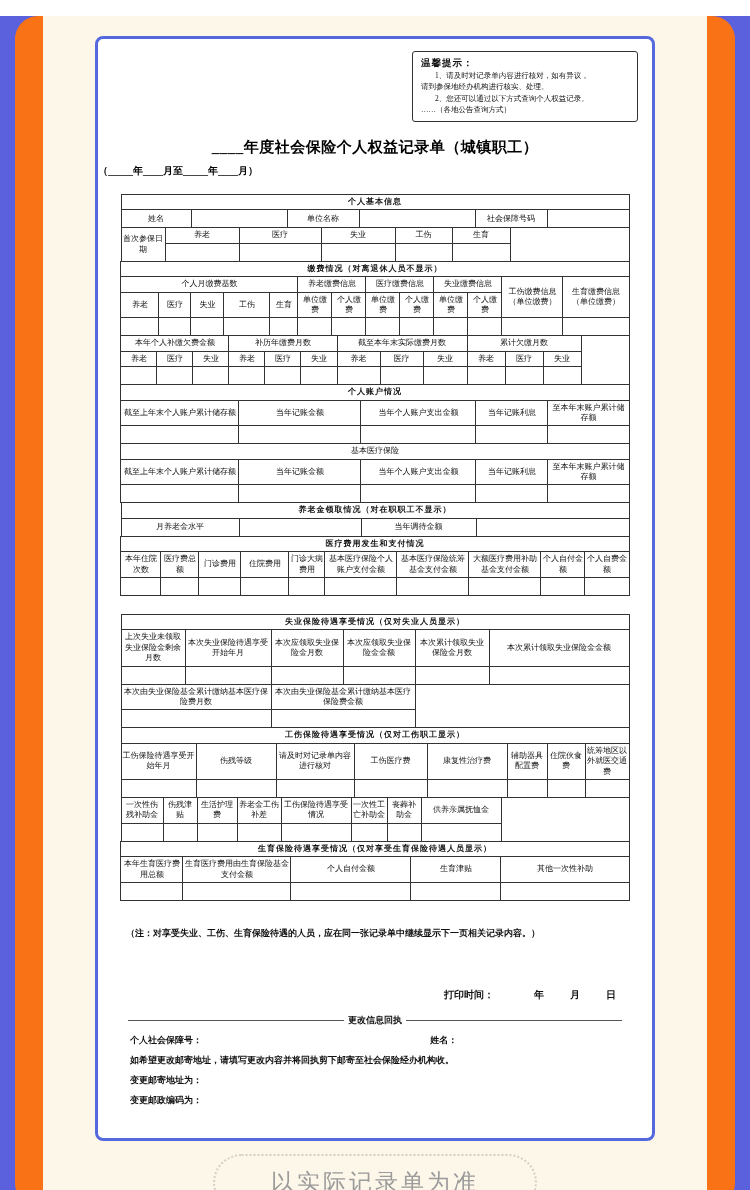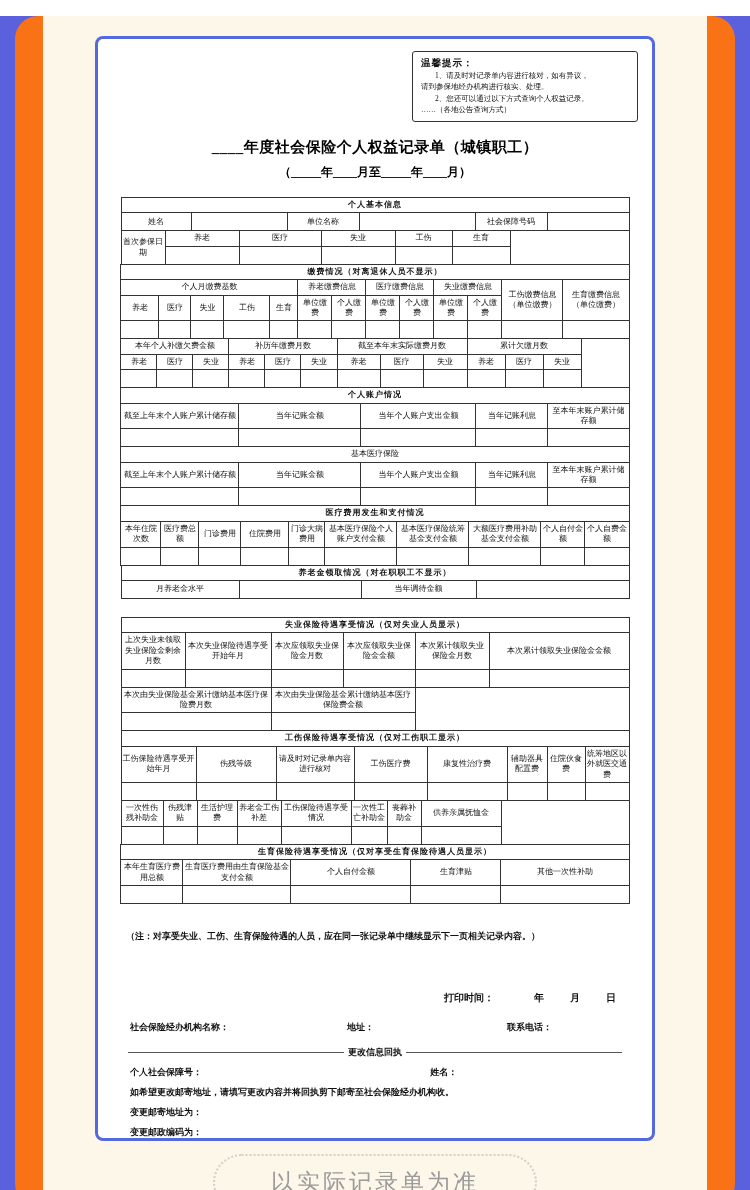--- a/index.html
+++ b/index.html
@@ -11,21 +11,21 @@
     border:3px solid #5569de;border-radius:8px;box-sizing:border-box;overflow:hidden;}
   
   .notice{width:208px;margin:12px 14px 0 auto;border:1px solid #333;border-radius:3px;
     padding:5px 8px 6px 8px;color:#111;}
   .notice-title{font-weight:bold;font-size:9.5px;letter-spacing:1px;}
   .nl{font-size:7.5px;line-height:1.5;}
   .nl.ind{text-indent:14px;}
   
   .doc-title{text-align:center;font-weight:bold;font-size:15px;letter-spacing:.5px;
     margin-top:16px;color:#000;}
-  .doc-subtitle{text-align:center;font-weight:bold;font-size:12px;margin-top:7px;color:#000;}
+  .doc-subtitle{font-weight:bold;font-size:10px;margin-top:7px;color:#000;}
   
   .tables{margin-top:16px;}
   .tables.t2{margin-top:18px;}
   table.t{border-collapse:collapse;table-layout:fixed;width:508px;margin:-1px auto 0;}
   .tables table.t:first-child{margin-top:0;}
   table.t td{border:1px solid #333;font-size:8px;line-height:1.3;text-align:center;
     vertical-align:middle;padding:2px 1px;color:#111;word-break:break-all;}
   td.sec{font-weight:bold;font-size:9.5px;letter-spacing:1px;padding:3px 1px;}
   td.sub{font-size:8.5px;padding:2px 1px;}
   td.bk{height:13px;}
@@ -280,20 +280,40 @@
                   <td class="bk"></td>
                   <td class="bk"></td>
                   <td class="bk"></td>
                   <td class="bk"></td>
                 </tr>
       </tbody>
             </table>
 
       <table class="t">
         <colgroup>
+                <col style="width:118px">
+                <col style="width:122px">
+                <col style="width:115px">
+                <col style="width:153px">
+              </colgroup>
+        <tbody>
+                <tr>
+                  <td colspan="4" class="sec">养老金领取情况（对在职职工不显示）</td>
+                </tr>
+        <tr>
+          <td>月养老金水平</td>
+          <td class="bk"></td>
+          <td>当年调待金额</td>
+          <td class="bk"></td>
+        </tr>
+      </tbody>
+            </table>
+
+      <table class="t">
+        <colgroup>
                 <col style="width:40px">
                 <col style="width:38px">
                 <col style="width:42px">
                 <col style="width:48px">
                 <col style="width:36px">
                 <col style="width:72px">
                 <col style="width:72px">
                 <col style="width:72px">
                 <col style="width:44px">
                 <col style="width:44px">
@@ -321,40 +341,20 @@
                   <td class="bk"></td>
                   <td class="bk"></td>
                   <td class="bk"></td>
                   <td class="bk"></td>
                   <td class="bk"></td>
                   <td class="bk"></td>
                   <td class="bk"></td>
                 </tr>
       </tbody>
             </table>
-
-      <table class="t">
-        <colgroup>
-                <col style="width:118px">
-                <col style="width:122px">
-                <col style="width:115px">
-                <col style="width:153px">
-              </colgroup>
-        <tbody>
-                <tr>
-                  <td colspan="4" class="sec">养老金领取情况（对在职职工不显示）</td>
-                </tr>
-        <tr>
-          <td>月养老金水平</td>
-          <td class="bk"></td>
-          <td>当年调待金额</td>
-          <td class="bk"></td>
-        </tr>
-      </tbody>
-            </table>
     </div>
 
     <div class="tables t2">
 
       <table class="t">
         <colgroup>
                 <col style="width:64px">
                 <col style="width:86px">
                 <col style="width:72px">
                 <col style="width:72px">
@@ -500,25 +500,20 @@
 
     <div class="note">（注：对享受失业、工伤、生育保险待遇的人员，应在同一张记录单中继续显示下一页相关记录内容。）</div>
 
     <div class="print-line">
       <span>打印时间：</span>
       <span class="g g1">年</span>
       <span class="g">月</span>
       <span class="g">日</span>
     </div>
 
-    <div class="org-line">
-      <span>社会保险经办机构名称：</span>
-      <span class="addr">地址：</span>
-      <span class="tel">联系电话：</span>
-    </div>
 
     <div class="divider">
       <span class="hl"></span>
       <span class="dv-label">更改信息回执</span>
       <span class="hl"></span>
     </div>
 
     <div class="r-line">
       <span>个人社会保障号：</span>
       <span class="nm">姓名：</span>

